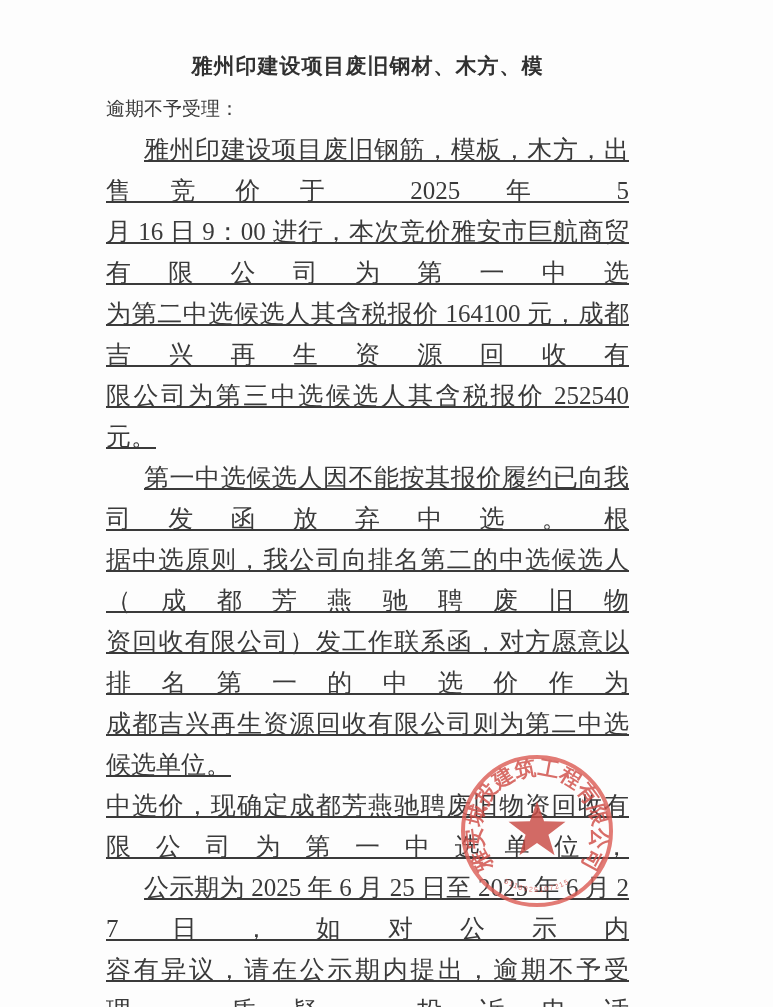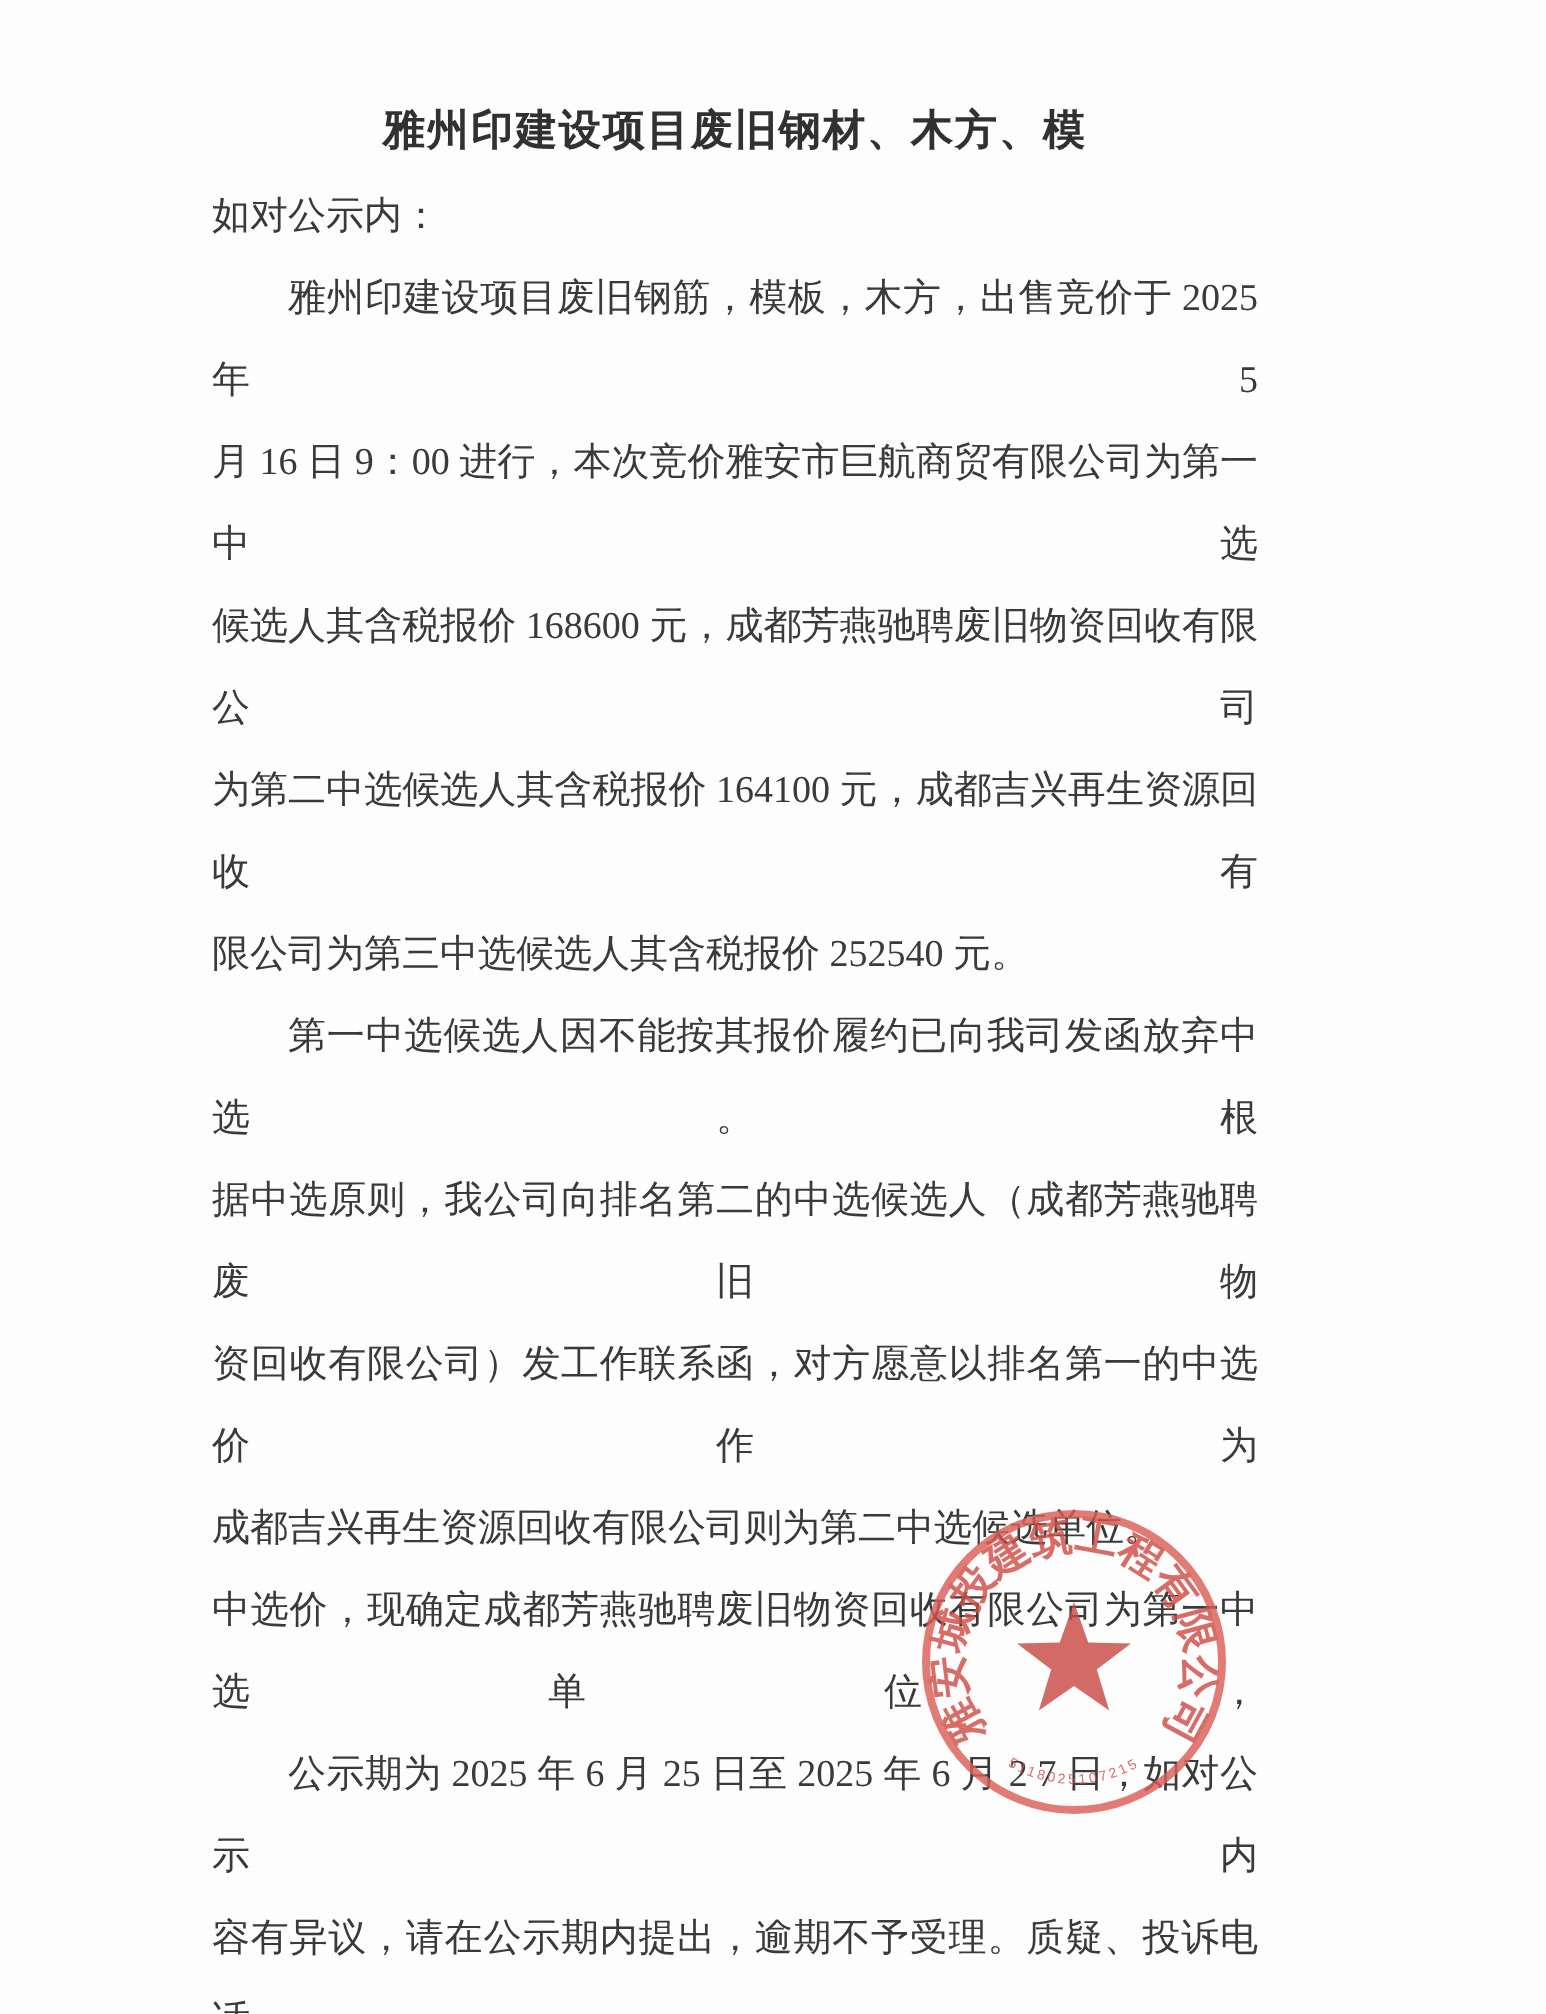--- a/index.html
+++ b/index.html
@@ -24,24 +24,25 @@
     color: #313131;
     letter-spacing: 1px;
   }
 
   .salutation {
     font-size: 19px;
     line-height: 41px;
   }
 
   .line {
-    font-size: 19px;
+    font-size: 25px;
     line-height: 41px;
     text-align: justify;
     text-align-last: justify;
+    text-decoration: underline;
   }
   .line.first { text-indent: 38px; }
   .line.last  { text-align-last: left; }
 
   .seal {
     position: absolute;
     left: 457px;
     top: 751px;
     opacity: 0.82;
     pointer-events: none;
@@ -64,26 +65,25 @@
 </head>
 <body>
 
 <div class="page">
   <div class="doc">
 
     <h1 class="title">
       <div class="title-line">雅州印建设项目废旧钢材、木方、模</div>
     </h1>
 
-    <div class="salutation">如对公示内：</div>
+    <div class="salutation">逾期不予受理：</div>
 
     <div class="paragraph">
       <div class="line first">雅州印建设项目废旧钢筋，模板，木方，出售竞价于 2025 年 5</div>
       <div class="line">月 16 日 9：00 进行，本次竞价雅安市巨航商贸有限公司为第一中选</div>
-      <div class="line">候选人其含税报价 168600 元，成都芳燕驰聘废旧物资回收有限公司</div>
       <div class="line">为第二中选候选人其含税报价 164100 元，成都吉兴再生资源回收有</div>
       <div class="line last">限公司为第三中选候选人其含税报价 252540 元。</div>
     </div>
 
     <div class="paragraph">
       <div class="line first">第一中选候选人因不能按其报价履约已向我司发函放弃中选。根</div>
       <div class="line">据中选原则，我公司向排名第二的中选候选人（成都芳燕驰聘废旧物</div>
       <div class="line">资回收有限公司）发工作联系函，对方愿意以排名第一的中选价作为</div>
       <div class="line last">成都吉兴再生资源回收有限公司则为第二中选候选单位。</div>
       <div class="line">中选价，现确定成都芳燕驰聘废旧物资回收有限公司为第一中选单位，</div>

